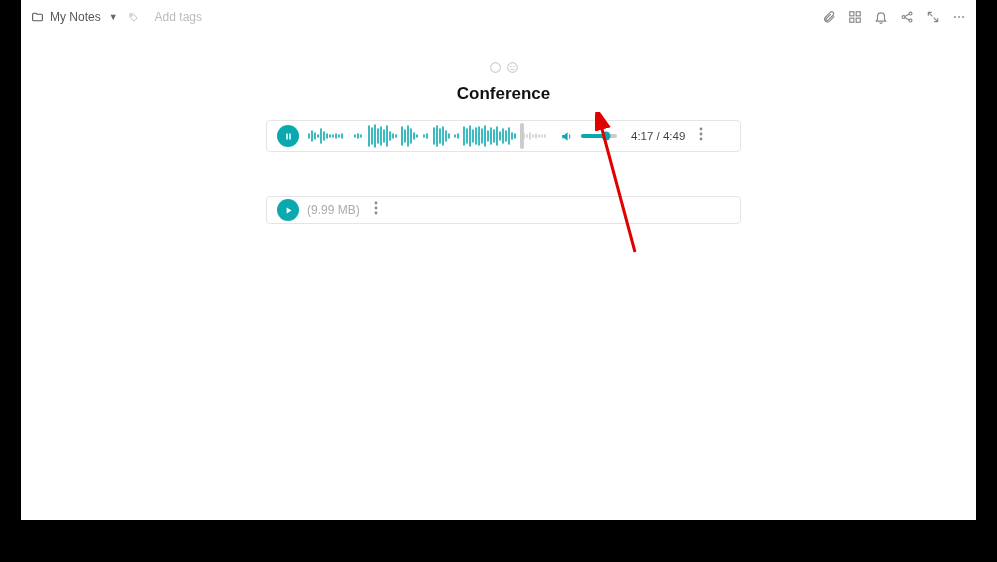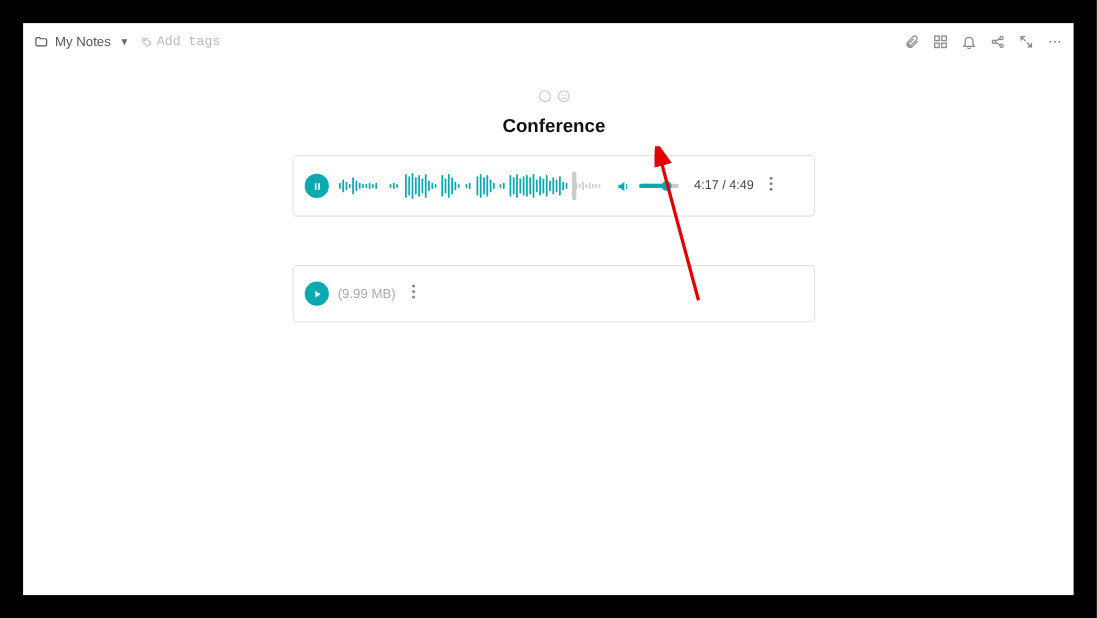--- a/index.html
+++ b/index.html
@@ -9,21 +9,20 @@
     display: flex;
     align-items: center;
     justify-content: center;
     font-family: -apple-system, BlinkMacSystemFont, "Segoe UI", Arial, sans-serif;
   }
   .outer {
     width: 997px;
     height: 562px;
     background: #000;
     display: flex;
-    align-items: center;
     justify-content: center;
   }
   .page {
     width: 955px;
     height: 520px;
     background: #fff;
     box-shadow: 0 0 25px rgba(0,0,0,0.45);
     position: relative;
   }
 
@@ -33,21 +32,21 @@
     top: 0; left: 0; right: 0;
     height: 34px;
     display: flex;
     align-items: center;
     padding: 0 10px;
     font-size: 12px;
     color: #555;
   }
   .topbar-left { display: flex; align-items: center; gap: 6px; }
   .topbar-left .caret { font-size: 9px; color: #666; margin-left: 2px; }
-  .tag-area { display: flex; align-items: center; gap: 4px; margin-left: 10px; color: #bbb; font-family: Liberation Mono, monospace; }
+  .tag-area { display: flex; align-items: center; gap: 16px; margin-left: 10px; color: #bbb; }
   .topbar-right { margin-left: auto; display: flex; align-items: center; gap: 12px; color: #888; }
   .topbar svg { display: block; }
   .top-icn { cursor: pointer; display:inline-flex; }
 
   
   .content {
     position: absolute;
     top: 60px;
     left: 245px;
     width: 475px;
@@ -57,21 +56,21 @@
     font-size: 17px;
     font-weight: 800;
     color: #111;
   }
   .title-icons { display: flex; gap: 4px; color: #ccc; }
 
   .card {
     margin-top: 16px;
     border: 1px solid #e4e4e4;
     border-radius: 4px;
-    padding: 14px 10px;
+    padding: 2px 10px;
     display: flex;
     align-items: center;
     gap: 8px;
     position: relative;
     background: #fff;
   }
 
   
   .btn-circle {
     width: 22px; height: 22px;

